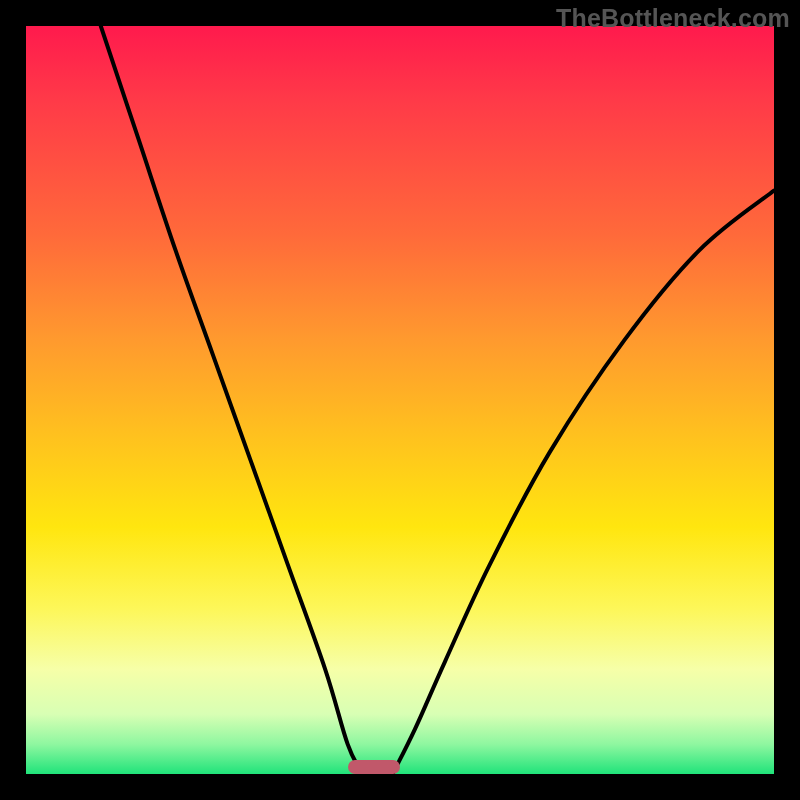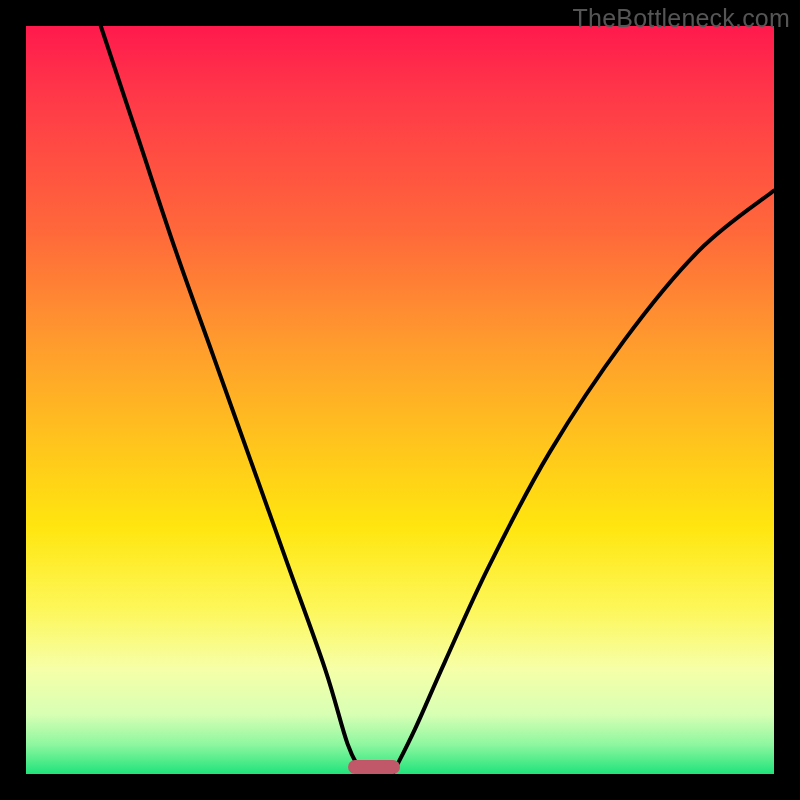--- a/index.html
+++ b/index.html
@@ -16,21 +16,21 @@
     width: 800px;
     height: 800px;
     background: #000;
   }
   .watermark {
     position: absolute;
     top: 4px;
     right: 10px;
     color: #555;
     font-size: 25px;
-    font-weight: 400;
+    font-weight: 700;
     letter-spacing: 0.2px;
     z-index: 5;
     user-select: none;
   }
   .plot-area {
     position: absolute;
     left: 26px;
     top: 26px;
     width: 748px;
     height: 748px;

